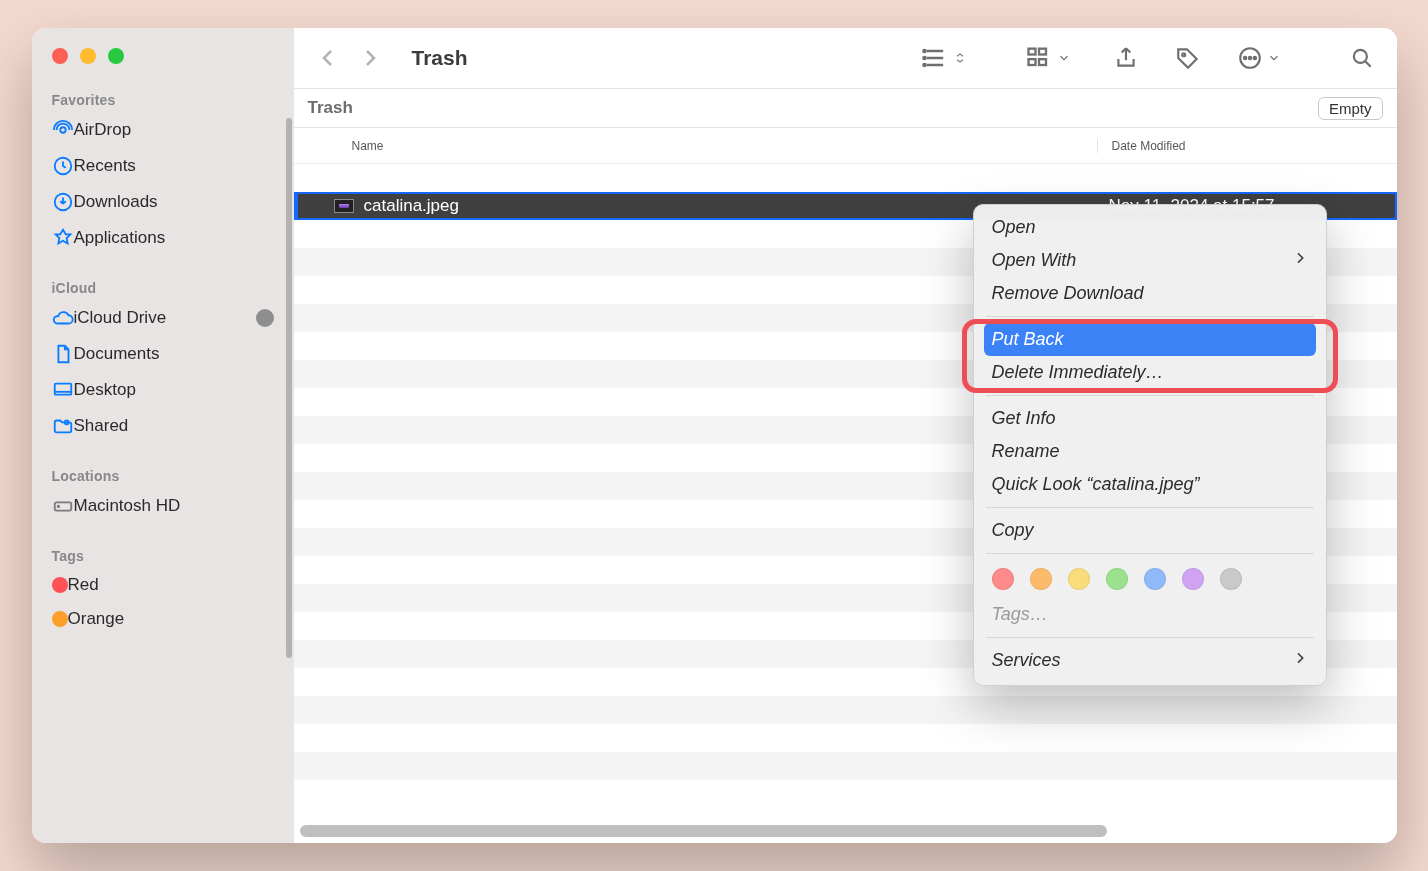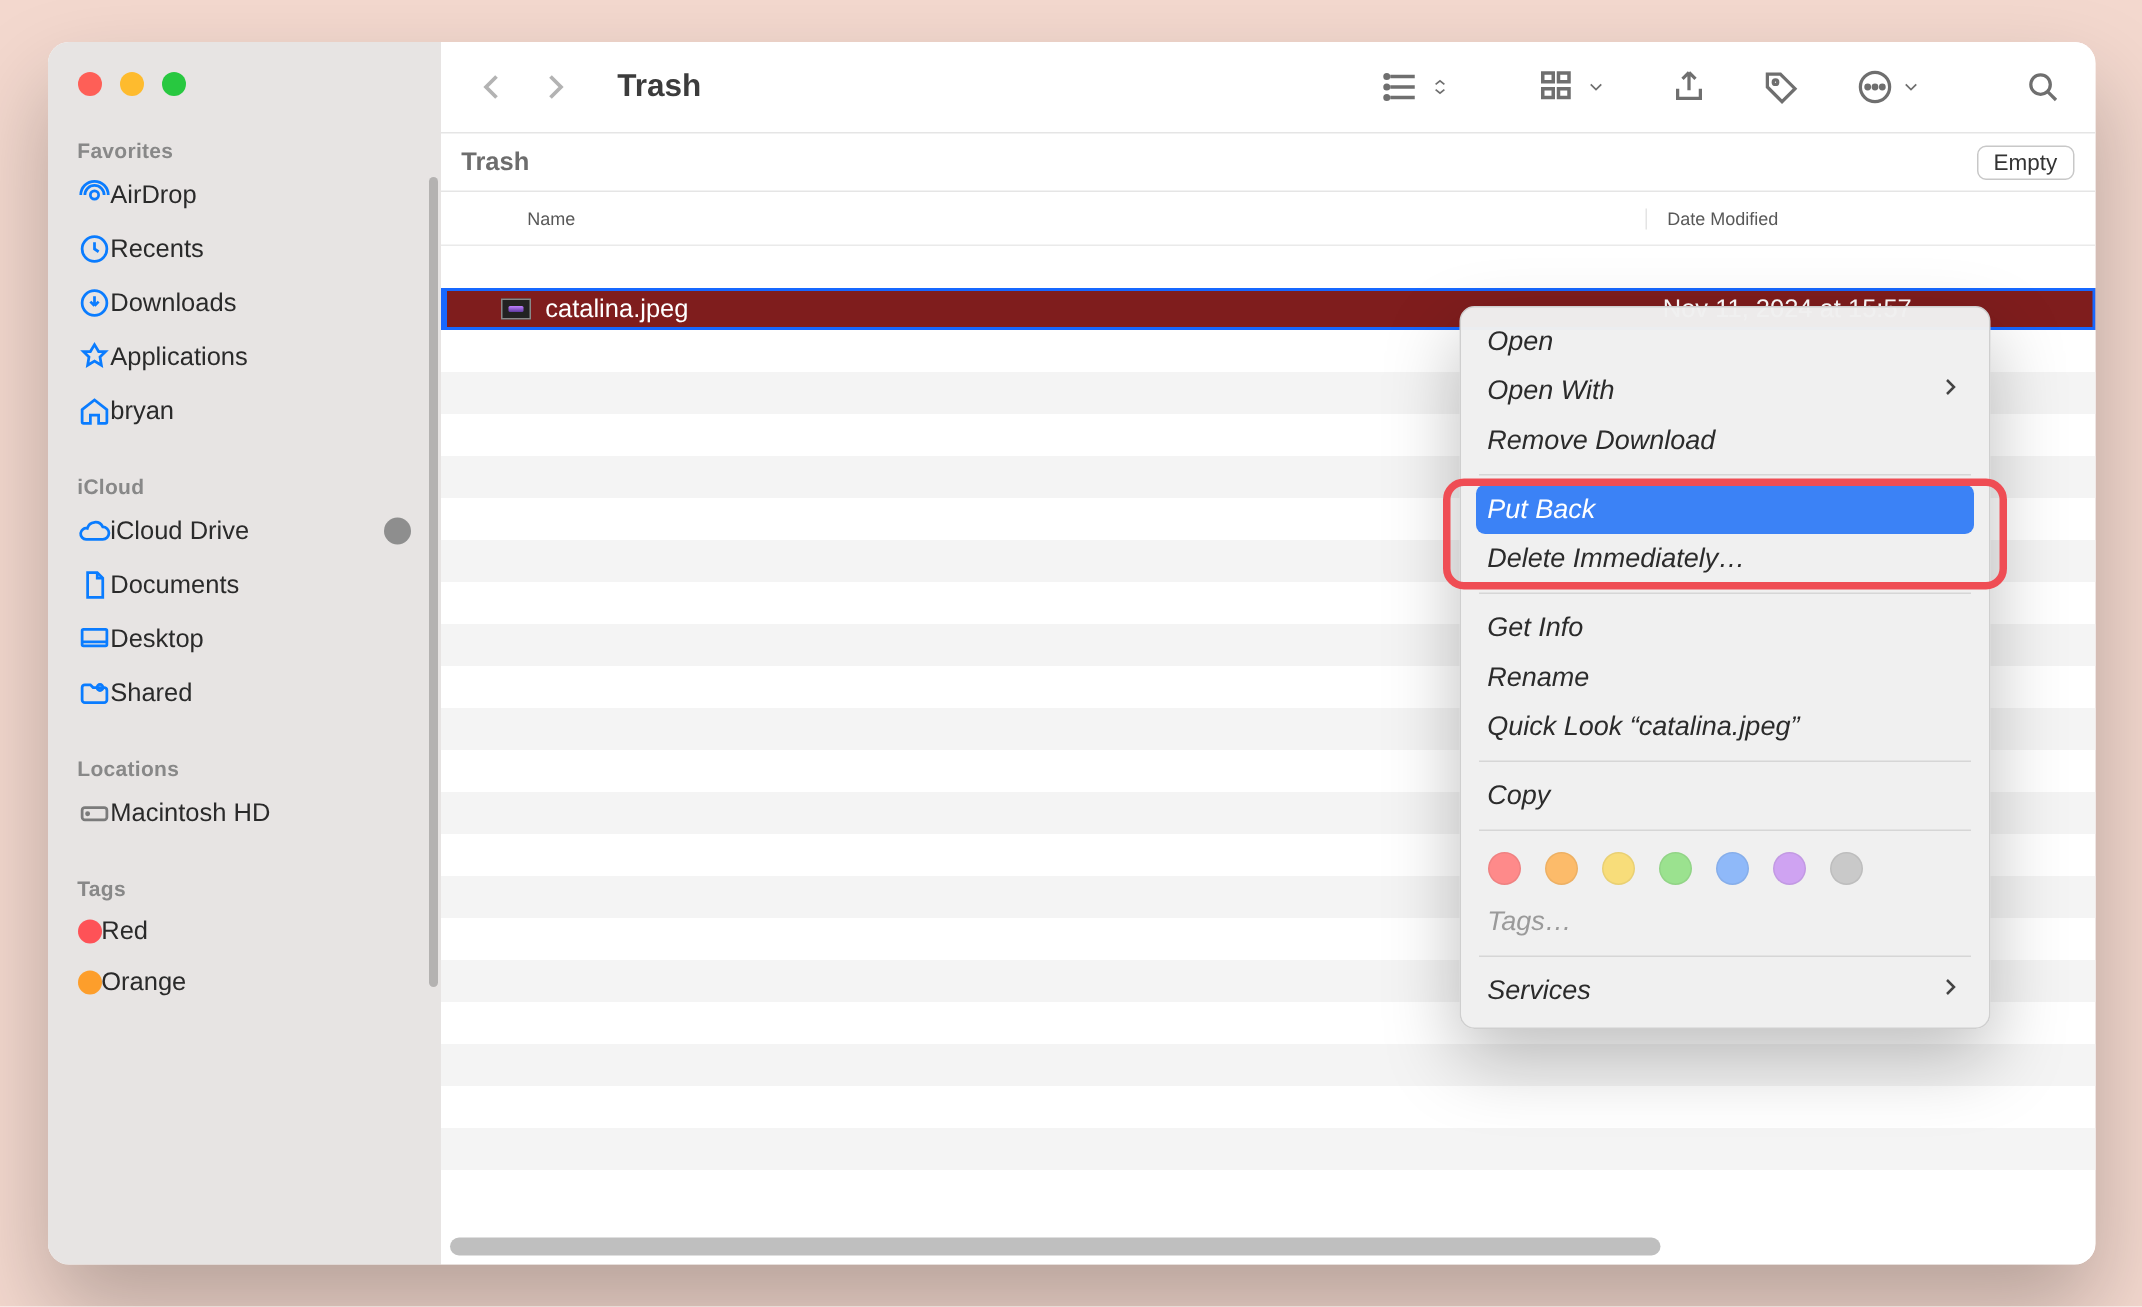--- a/index.html
+++ b/index.html
@@ -26,21 +26,21 @@
   .spacer { flex: 1; }
   .tb-btn { color: #6f6f6f; display: inline-flex; align-items: center; gap: 4px; }
   .pathbar { height: 40px; border-top: 1px solid #e5e5e5; border-bottom: 1px solid #e5e5e5; display: flex; align-items: center; padding: 0 14px; font-size: 17px; color: #6d6d6d; font-weight: 600; gap: 10px; }
   .pathbar .empty-btn { margin-left: auto; border: 1px solid #c8c8c8; background: #fff; border-radius: 6px; padding: 2px 10px; font-size: 15px; color: #333; font-weight: 500; }
   .columns { height: 36px; display: flex; align-items: center; font-size: 12px; color: #585858; border-bottom: 1px solid #eaeaea; }
   .columns .col-name { flex: 1; padding-left: 58px; }
   .columns .col-date { width: 300px; padding-left: 14px; border-left: 1px solid #e4e4e4; }
   .rows { flex: 1; position: relative; }
   .row { height: 28px; display: flex; align-items: center; font-size: 17px; }
   .row.alt { background: #f4f4f4; }
-  .row.sel { background: #7f1d1d; color: #fff; border: 2px solid #1768ff; border-left: 4px solid #1768ff; }
+  .row.sel { background: #404040; color: #fff; border: 2px solid #1768ff; border-left: 4px solid #1768ff; }
   .row .thumb { width: 20px; height: 14px; background: #222; border: 1px solid #888; margin: 0 10px 0 36px; display:inline-flex; align-items:center; justify-content:center; }
   .row .thumb::after { content:""; width: 10px; height: 4px; background: linear-gradient(#c080ff,#5f3aa0); border-radius:1px; }
   .row .fname { flex: 1; }
   .row .fdate { width: 300px; padding-left: 14px; }
   .hscroll { position: absolute; left: 6px; right: 6px; bottom: 6px; height: 12px; }
   .hscroll .thumb-bar { height: 100%; width: 74%; background: rgba(0,0,0,0.25); border-radius: 6px; }
   
   .ctx { position: absolute; left: 679px; top: 176px; width: 354px; background: rgba(240,240,240,0.98); border: 1px solid #cfcfcf; border-radius: 10px; box-shadow: 0 20px 50px rgba(0,0,0,0.25); padding: 6px 0 8px 0; font-style: italic; }
   .ctx .item { padding: 6px 18px; font-size: 18px; color: #2b2b2b; display: flex; align-items: center; }
   .ctx .item .chev { margin-left: auto; color: #444; }
@@ -92,28 +92,20 @@
       <span>Downloads</span>
     </div>
     <div class="side-item">
       <span class="icn">
           <svg viewBox="0 0 24 24" width="22" height="22" fill="none" stroke="currentColor" stroke-width="2">
             <path d="M12 3l3 5h5l-4 4 1 6-5-3-5 3 1-6-4-4h5z"></path>
           </svg>
         </span>
       <span>Applications</span>
     </div>
-    <div class="side-item">
-      <span class="icn">
-          <svg viewBox="0 0 24 24" width="22" height="22" fill="none" stroke="currentColor" stroke-width="2">
-            <path d="M3 11l9-7 9 7v9a1 1 0 0 1-1 1h-5v-6h-6v6H4a1 1 0 0 1-1-1z"></path>
-          </svg>
-        </span>
-      <span>bryan</span>
-    </div>
 
     <div class="section-label" style="margin-top:18px">iCloud</div>
     <div class="side-item">
       <span class="icn">
           <svg viewBox="0 0 24 24" width="22" height="22" fill="none" stroke="currentColor" stroke-width="2">
             <path d="M6 18a4 4 0 1 1 .8-7.9A6 6 0 0 1 18 9a4 4 0 0 1 0 9H6z"></path>
           </svg>
         </span>
       <span>iCloud Drive</span>
       <span class="status-dot"></span>

